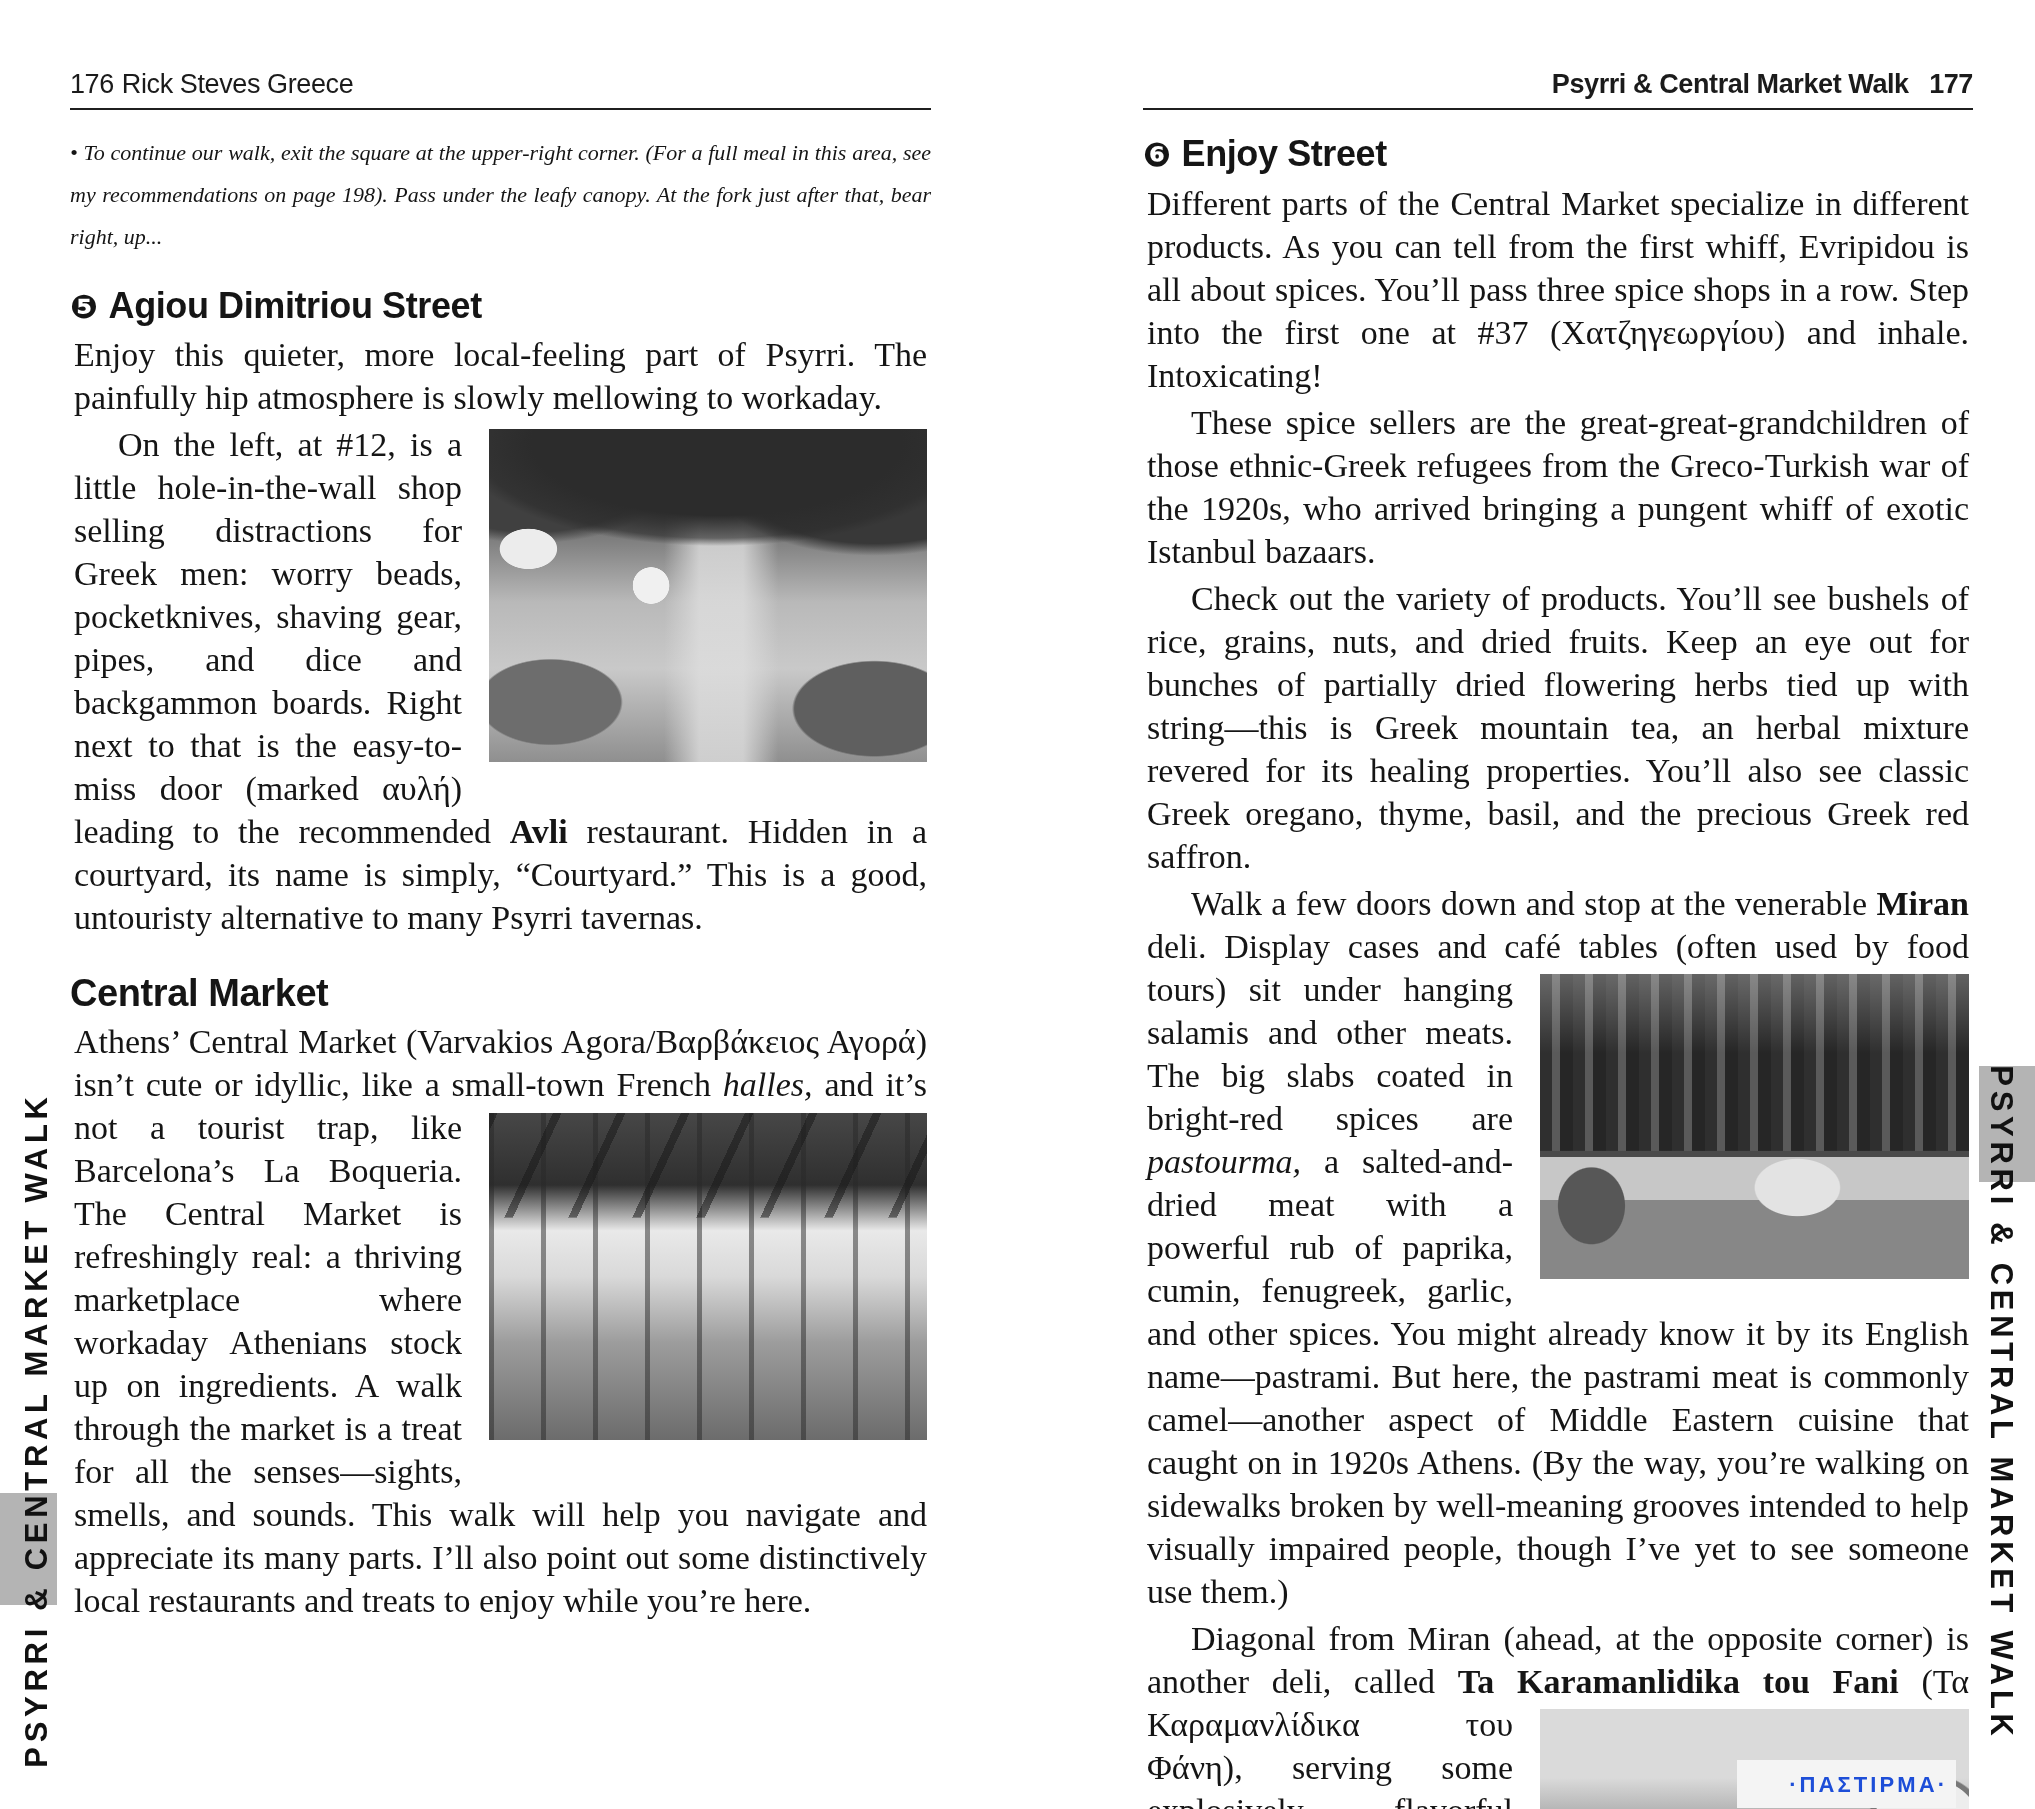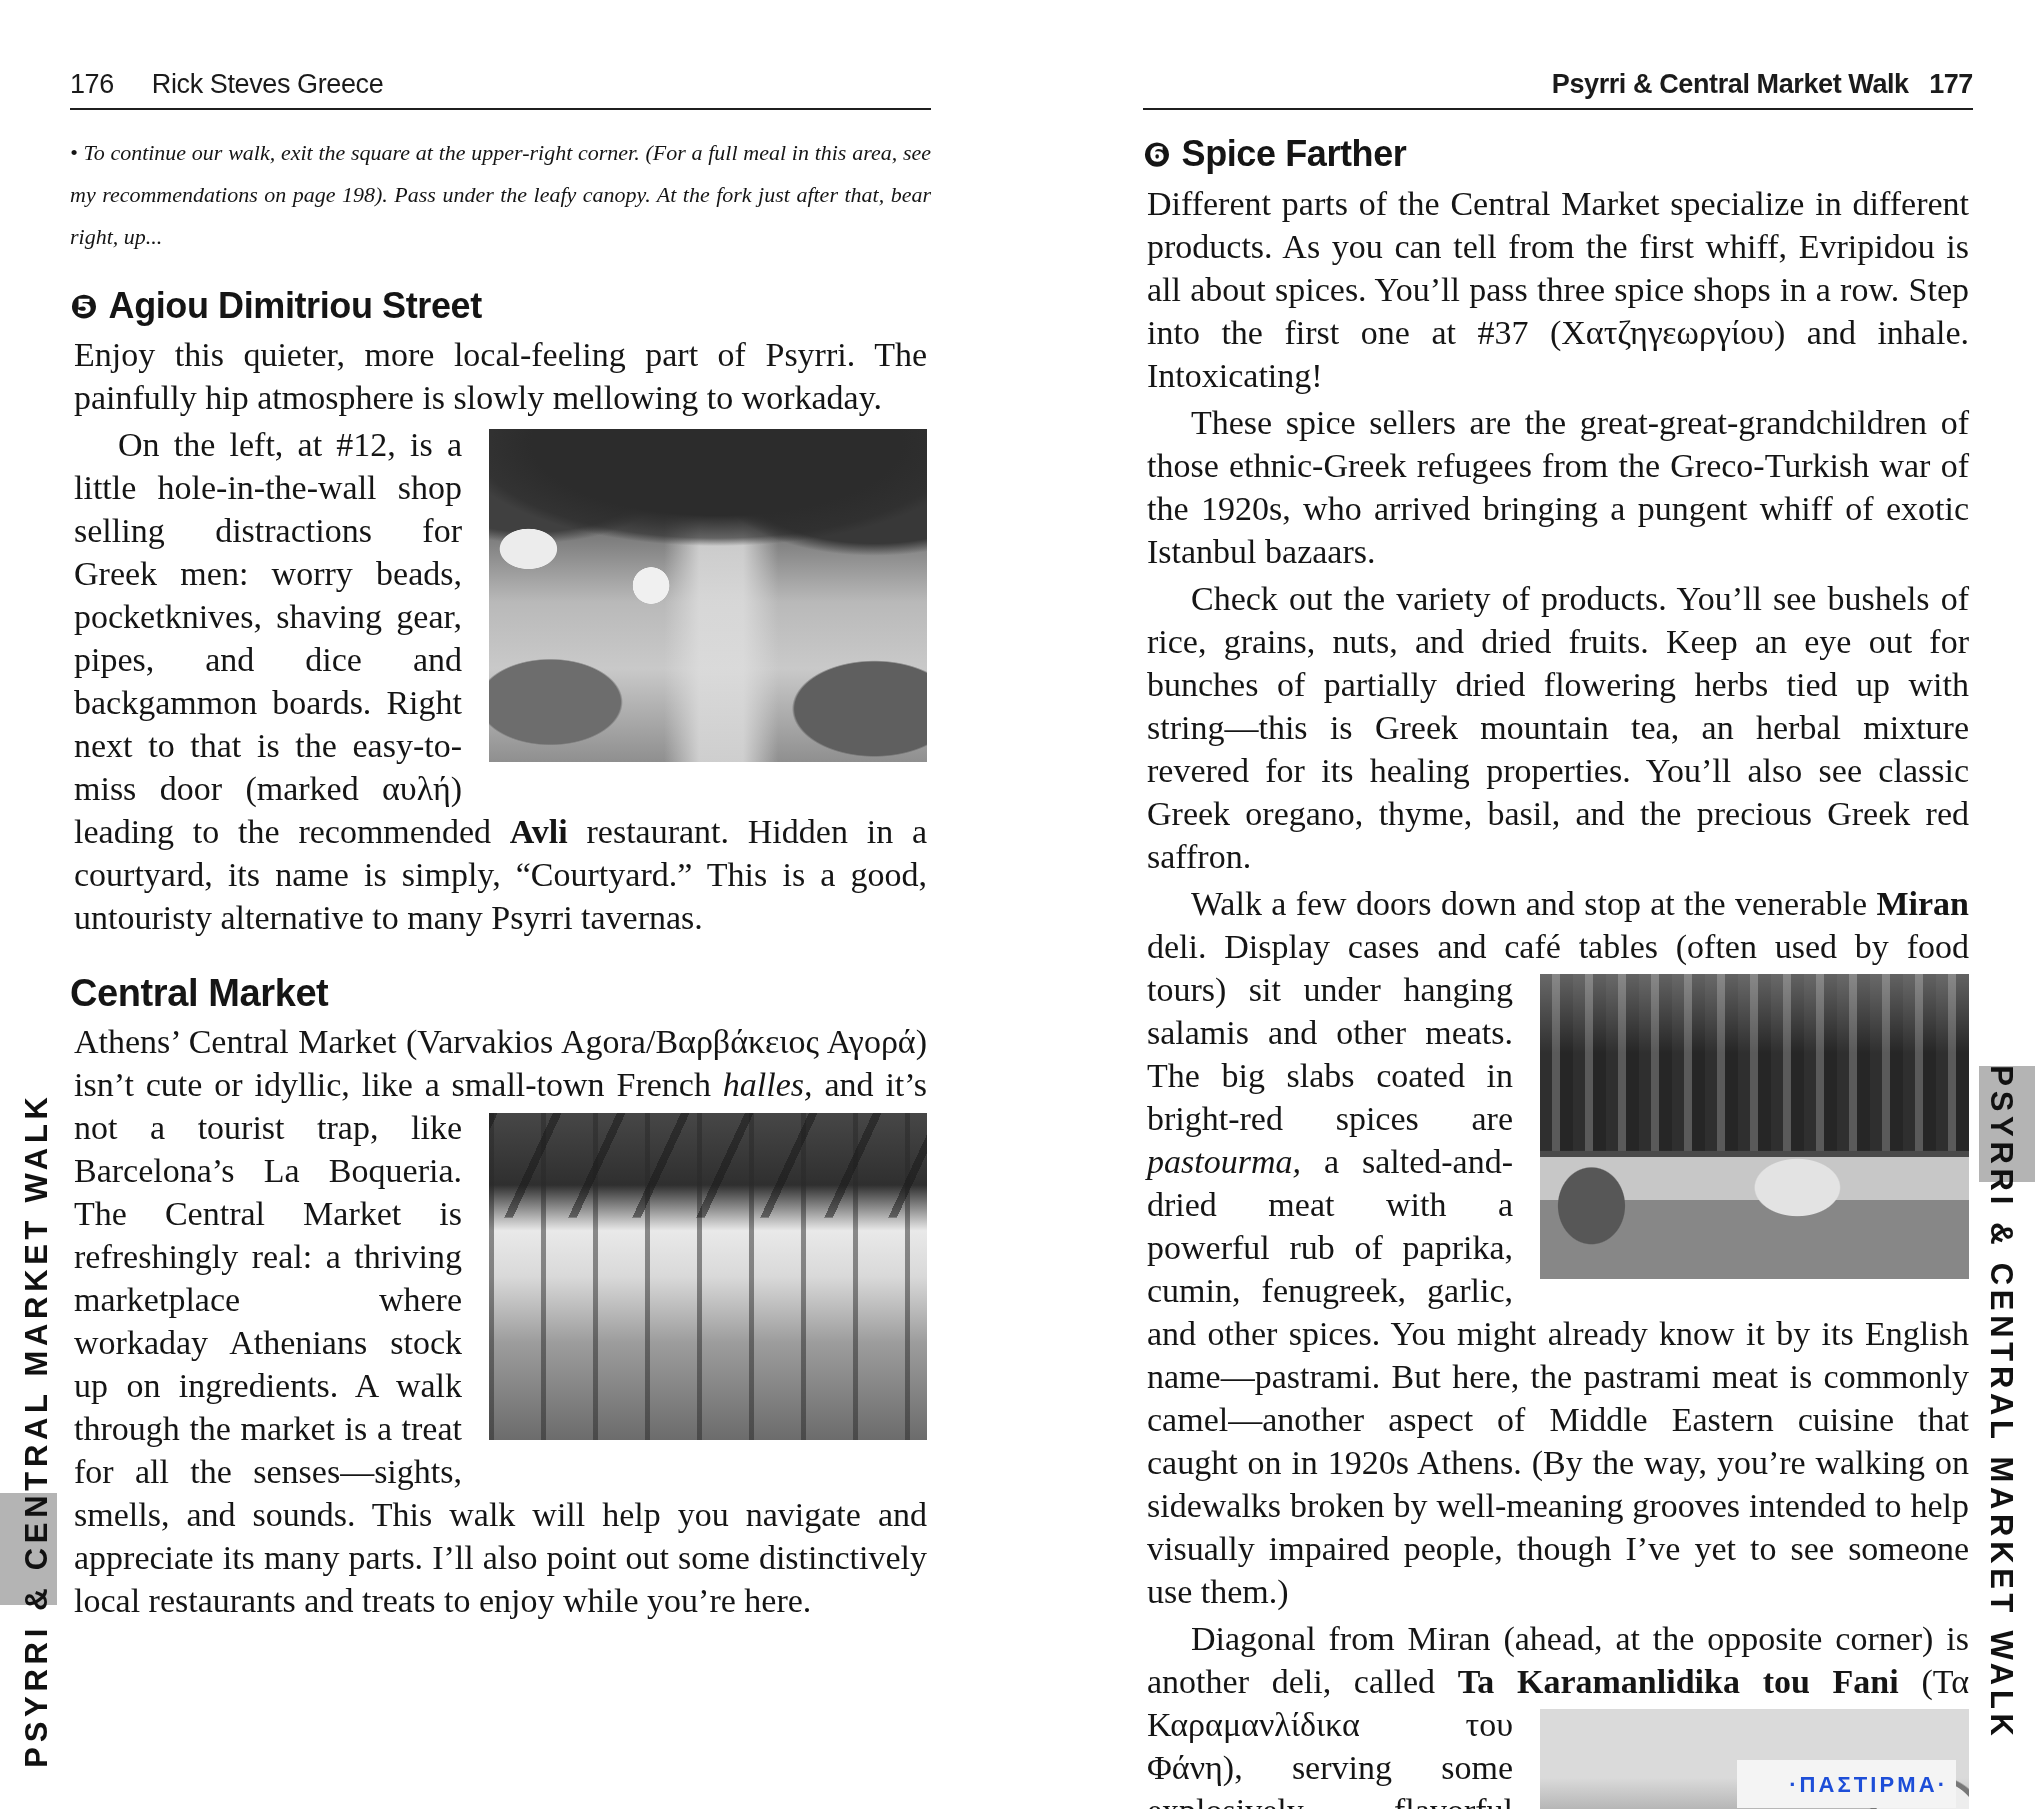--- a/index.html
+++ b/index.html
@@ -11,21 +11,21 @@
   .page{position:absolute;top:0;}
   #left-page{left:70px;width:861px;}
   #right-page{left:1143px;width:830px;}
 
   .header-row{
     margin-top:66px;height:34px;display:flex;align-items:flex-end;
     font-family:"Liberation Sans", sans-serif;font-size:27px;letter-spacing:-0.4px;
     color:#1b1b1b;
   }
   .header-row .pagenum{font-weight:700;}
-  #left-page .header-row .pagenum{font-weight:400;margin-right:38px;}
+  #left-page .header-row .pagenum{font-weight:400;margin-right:8px;}
   #left-page .header-row .booktitle{font-weight:400;}
   #right-page .header-row{justify-content:flex-end;}
   #right-page .header-row .walktitle{font-weight:700;margin-right:20.4px;}
   .header-rule{border-bottom:2.3px solid #1f1f1f;margin-top:7.8px;}
 
   .body-text{
     font-size:34px;line-height:43px;text-align:justify;margin:4px;
   }
   .ind{text-indent:44px;}
   .note{
@@ -139,21 +139,21 @@
 
 </div>
 
 <div class="page" id="right-page">
   <div class="header-row">
     <span class="walktitle">Psyrri &amp; Central Market Walk</span>
     <span class="pagenum">177</span>
   </div>
   <div class="header-rule"></div>
 
-  <h2 class="section-heading" style="margin-top:23.5px;"><span class="marker">❻</span><span>Spice Farther</span></h2>
+  <h2 class="section-heading" style="margin-top:23.5px;"><span class="marker">❻</span><span>Enjoy Street</span></h2>
 
   <p class="body-text">Different parts of the Central Market specialize in different products. As you can tell from the first whiff, Evripidou is all about spices. You’ll pass three spice shops in a row. Step into the first one at #37 (Χατζηγεωργίου) and inhale. Intoxicating!</p>
   <p class="body-text ind">These spice sellers are the great-great-grandchildren of those ethnic-Greek refugees from the Greco-Turkish war of the 1920s, who arrived bringing a pungent whiff of exotic Istanbul bazaars.</p>
   <p class="body-text ind">Check out the variety of products. You’ll see bushels of rice, grains, nuts, and dried fruits. Keep an eye out for bunches of partially dried flowering herbs tied up with string—this is Greek mountain tea, an herbal mixture revered for its healing properties. You’ll also see classic Greek oregano, thyme, basil, and the precious Greek red saffron.</p>
 
   <p class="body-text ind">
     <span>Walk a few doors down and stop at the venerable </span><b>Miran</b><span> deli. Display cases and café tables (often used by food tours) sit under </span><span class="photo photo-salamis" aria-hidden="true"></span><span>hanging salamis and other meats. The big slabs coated in bright-red spices are </span><i>pastourma,</i><span> a salted-and-dried meat with a powerful rub of paprika, cumin, fenugreek, garlic, and other spices. You might already know it by its English name—pastrami. But here, the pastrami meat is commonly camel—another aspect of Middle Eastern cuisine that caught on in 1920s Athens. (By the way, you’re walking on sidewalks broken by well-meaning grooves intended to help visually impaired people, though I’ve yet to see someone use them.)</span>
   </p>
 
   <p class="body-text ind">

